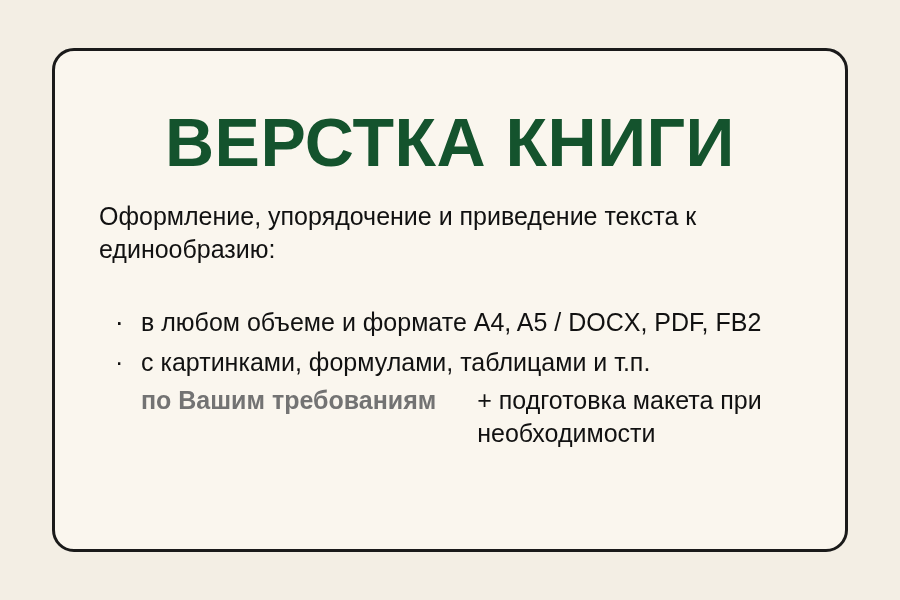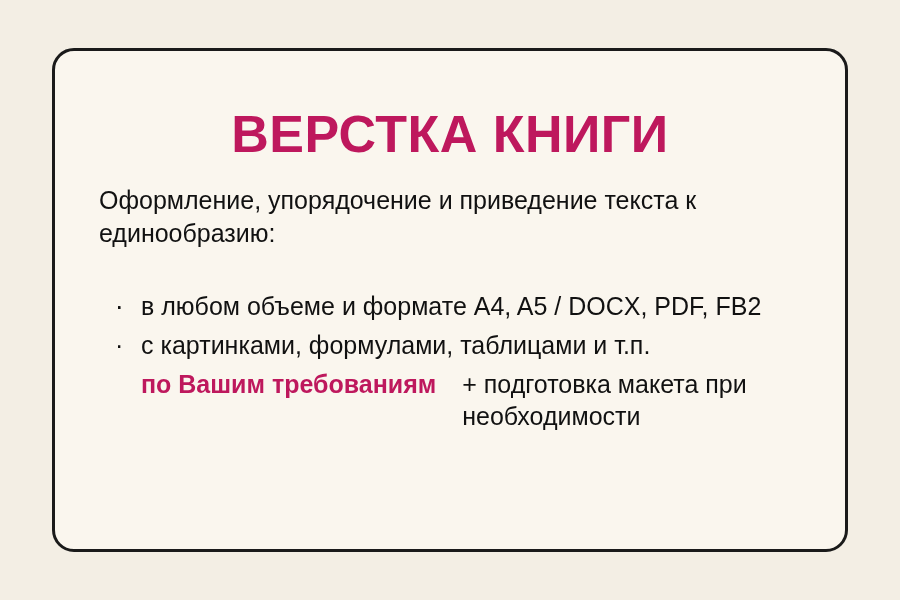--- a/index.html
+++ b/index.html
@@ -29,24 +29,24 @@
     box-sizing: border-box;
     background: #faf6ee;
     border: 3px solid #1a1a1a;
     border-radius: 22px;
     padding: 38px 44px 30px 44px;
     display: flex;
     flex-direction: column;
   }
   .title {
     text-align: center;
-    font-size: 52px;
+    font-size: 68px;
     font-weight: bold;
     letter-spacing: 0.5px;
-    color: #be185d;
+    color: #14532d;
     line-height: 1.05;
     margin: 18px 0 0 0;
     white-space: nowrap;
   }
   .intro {
     margin-top: 22px;
     font-size: 25px;
     line-height: 1.32;
     color: #111111;
     max-width: 715px;
@@ -75,29 +75,30 @@
   .footer-row {
     margin-top: 6px;
     display: flex;
     align-items: flex-start;
     padding-left: 42px;
     gap: 26px;
   }
   .bold-req {
     font-size: 25px;
     font-weight: bold;
-    color: #be185d;
+    color: #737373;
     line-height: 1.3;
     white-space: nowrap;
   }
   .note {
     font-size: 25px;
     color: #111111;
     line-height: 1.3;
     max-width: 310px;
+    margin-left: 15px;
   }
 </style>
 </head>
 <body>
 
 <div class="canvas">
   <div class="card">
 
     <h1 class="title">ВЕРСТКА КНИГИ</h1>
 

